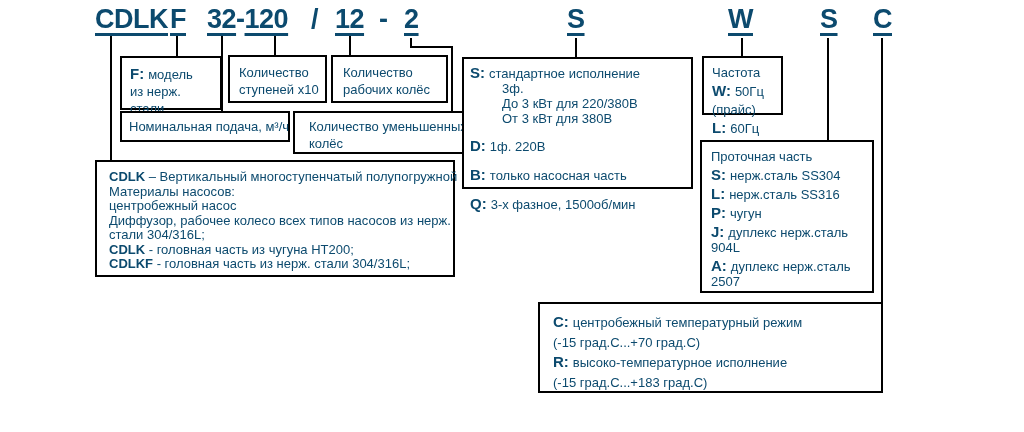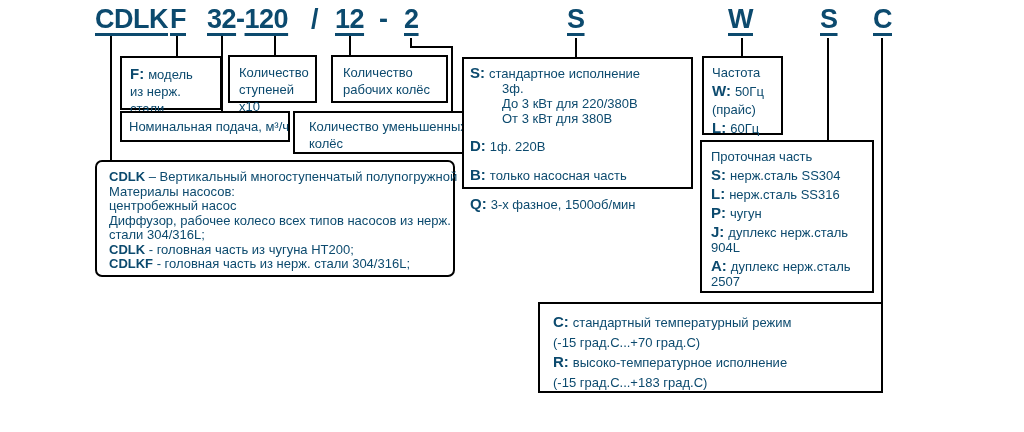--- a/index.html
+++ b/index.html
@@ -12,31 +12,31 @@
   .u{text-decoration:underline;text-decoration-thickness:2.5px;text-underline-offset:5px;}
   
   .vline{position:absolute;width:2px;background:#000;}
   .hline{position:absolute;height:2px;background:#000;}
   
   .bx{position:absolute;border:2px solid #000;background:#fff;box-sizing:border-box;font-size:13px;line-height:15px;}
   .bx .pfx{font-weight:bold;font-size:15px;margin-right:4px;}
   .nw{white-space:nowrap;}
 
   #f-box{left:120px;top:56px;width:102px;height:54px;padding:7px 20px 0 8px;line-height:17px;}
-  #stages-box{left:228px;top:55px;width:89px;height:48px;padding:7px 2px 16px 9px;line-height:17px;}
+  #stages-box{left:228px;top:55px;width:99px;height:48px;padding:7px 2px 16px 9px;line-height:17px;}
   #impellers-box{left:331px;top:55px;width:117px;height:48px;padding:7px 4px 4px 10px;line-height:17px;}
   #flow-box{left:120px;top:111px;width:170px;height:31px;padding:6px 0 0 7px;}
   #reduced-box{left:293px;top:111px;width:184px;height:43px;padding:5px 4px 0 14px;line-height:17px;}
-  #cdlk-box{left:95px;top:160px;width:360px;height:117px;padding:8px 4px 0 12px;border-radius:7px;}
+  #cdlk-box{left:95px;top:160px;width:360px;height:117px;padding:8px 4px 0 12px;}
   #cdlk-box .ln{line-height:14.5px;white-space:nowrap;}
   #s-box{left:462px;top:57px;width:231px;height:132px;padding:6px 0 0 6px;}
   #s-box .row{line-height:15px;white-space:nowrap;}
   #s-box .row.ind{padding-left:32px;}
   #s-box .row.gap{margin-top:12px;line-height:16px;}
-  #w-box{left:702px;top:56px;width:81px;height:79px;padding:6px 0 0 8px;}
+  #w-box{left:702px;top:56px;width:81px;height:59px;padding:6px 0 0 8px;}
   #w-box .row{line-height:18px;white-space:nowrap;}
   #wetend-box{left:700px;top:140px;width:174px;height:153px;padding:7px 8px 0 9px;}
   #wetend-box .row{line-height:15px;}
   #wetend-box .row.gap{margin-top:3px;}
   #temp-box{left:538px;top:302px;width:345px;height:91px;padding:8px 4px 0 13px;}
   #temp-box .row{line-height:19.5px;white-space:nowrap;}
 </style>
 </head>
 <body>
 
@@ -117,19 +117,19 @@
   <div class="bx" id="wetend-box">
     <div class="row">Проточная часть</div>
     <div class="row gap"><span class="pfx">S:</span><span>нерж.сталь SS304</span></div>
     <div class="row gap"><span class="pfx">L:</span><span>нерж.сталь SS316</span></div>
     <div class="row gap"><span class="pfx">P:</span><span>чугун</span></div>
     <div class="row gap"><span class="pfx">J:</span><span>дуплекс нерж.сталь 904L</span></div>
     <div class="row gap"><span class="pfx">A:</span><span>дуплекс нерж.сталь 2507</span></div>
   </div>
 
   <div class="bx" id="temp-box">
-    <div class="row"><span class="pfx">C:</span><span>стандартный температурный режим</span></div>
+    <div class="row"><span class="pfx">C:</span><span>центробежный температурный режим</span></div>
     <div class="row"><span>(-15 град.С...+70 град.С)</span></div>
     <div class="row"><span class="pfx">R:</span><span>высоко-температурное исполнение</span></div>
     <div class="row"><span>(-15 град.С...+183 град.С)</span></div>
   </div>
 
 </div>
 
 </body></html>

